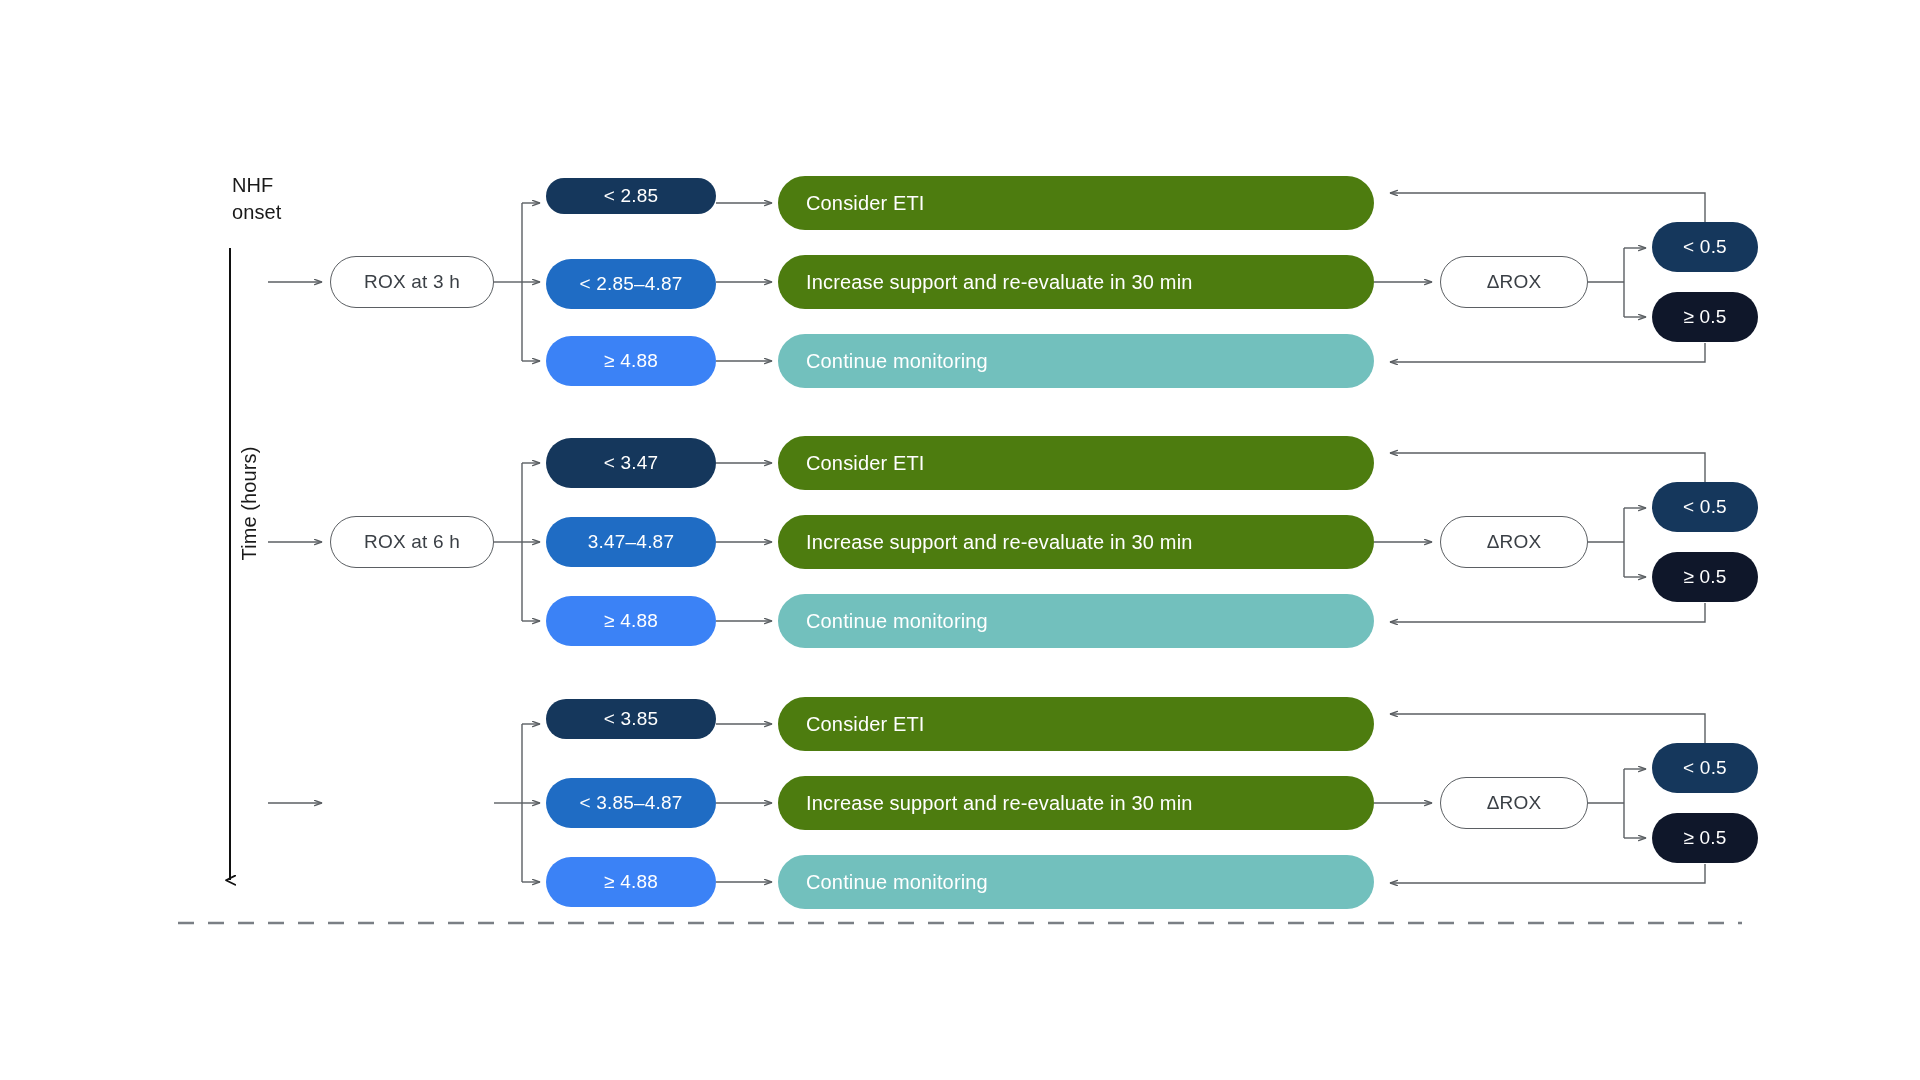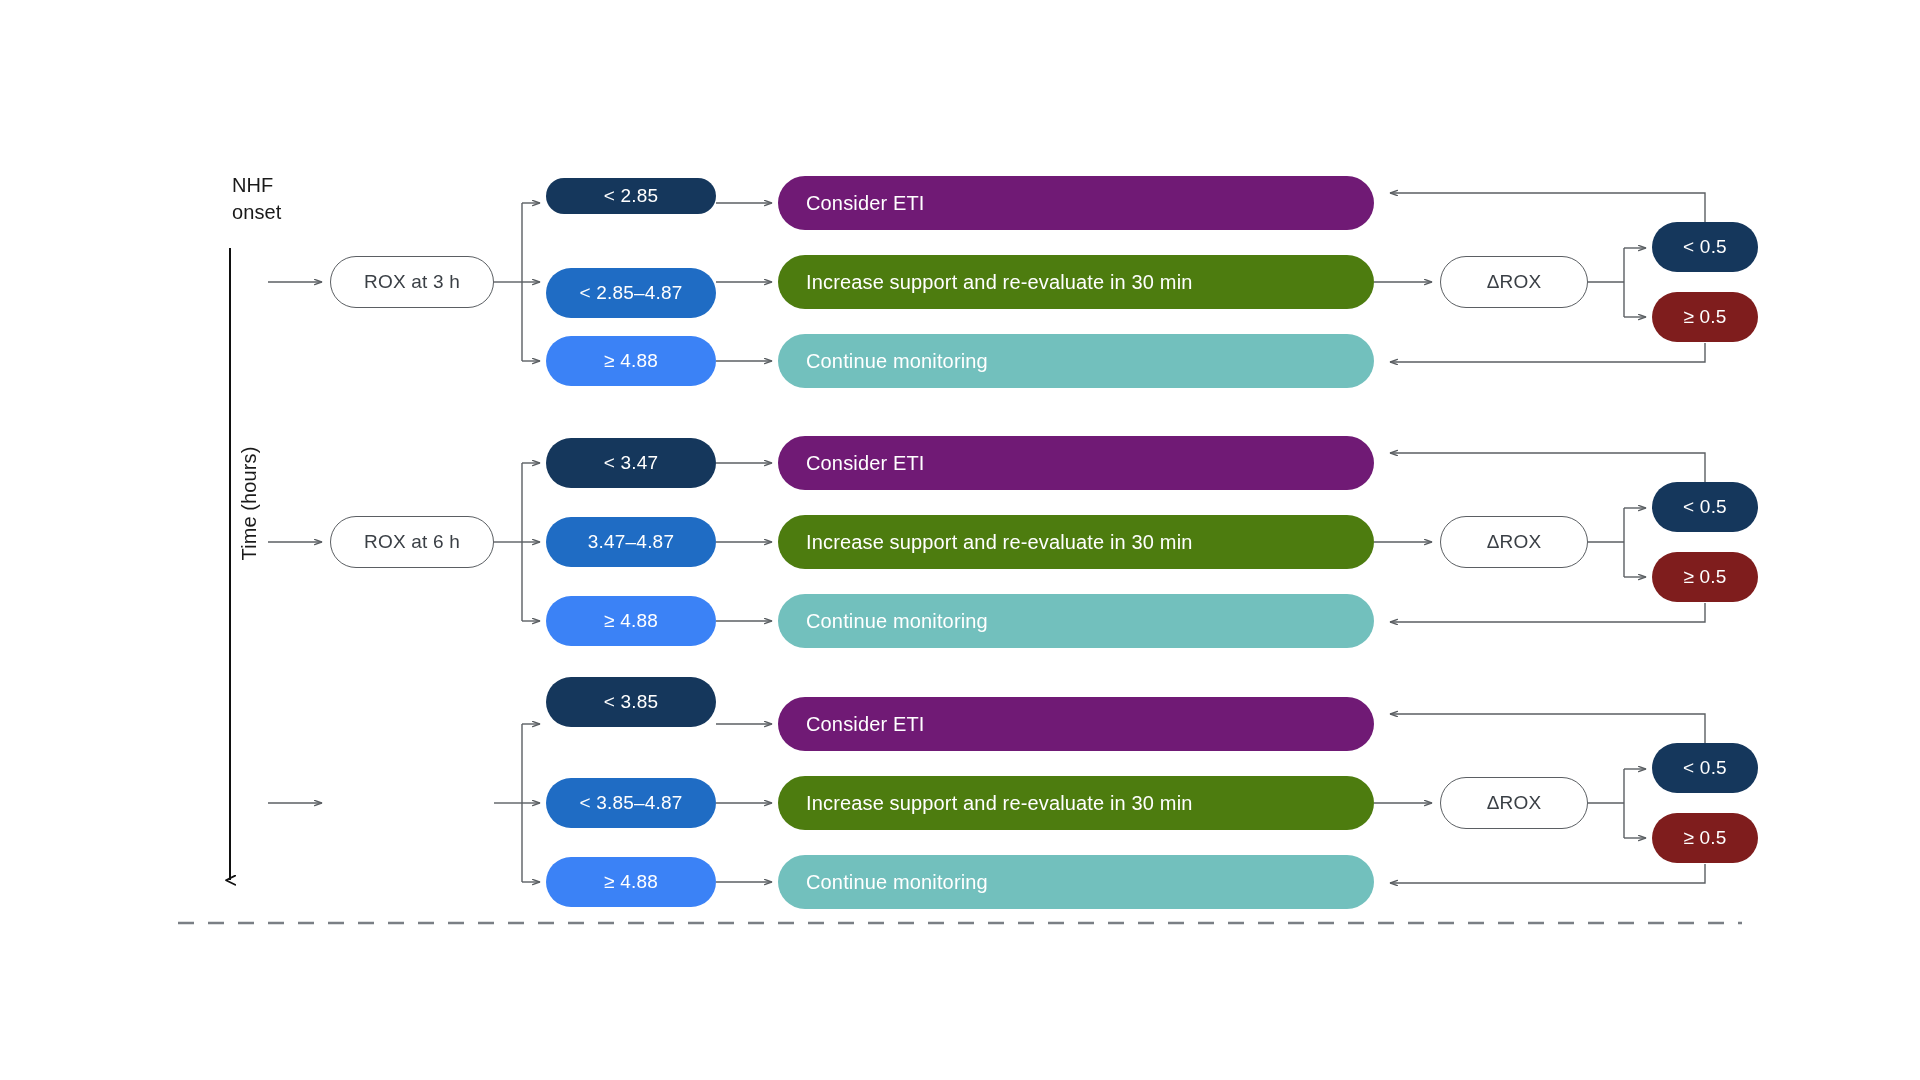--- a/index.html
+++ b/index.html
@@ -93,38 +93,38 @@
     position: absolute;
     box-sizing: border-box;
     border-radius: 999px;
     display: flex;
     align-items: center;
     padding-left: 28px;
     color: #ffffff;
     font-size: 20px;
     letter-spacing: 0.15px;
   }
-  .action-bar.navy { background: #701a75; }
+  .action-bar.navy { background: #4d7c0f; }
   .action-bar.blue { background: #4d7c0f; }
   .action-bar.teal { background: #72c0bd; }
 
   
   .delta-chip {
     position: absolute;
     box-sizing: border-box;
     border-radius: 999px;
     display: flex;
     align-items: center;
     justify-content: center;
     color: #ffffff;
     font-size: 19px;
     letter-spacing: 0.2px;
   }
   .delta-chip.navy { background: #15375c; }
-  .delta-chip.teal { background: #7f1d1d; }
+  .delta-chip.teal { background: #0f172a; }
 </style>
 </head>
 <body>
 
 <div id="canvas">
 
   <svg id="wires" viewBox="0 0 1920 1080" width="1920" height="1080" xmlns="http://www.w3.org/2000/svg">
     <defs>
       <marker id="arrowOpen" markerWidth="10" markerHeight="10" refX="8.4" refY="3.2" orient="auto" markerUnits="userSpaceOnUse">
         <path d="M1,0.6 L8,3.2 L1,5.8" fill="none" stroke="#5b5f63" stroke-width="1.4" stroke-linecap="round" stroke-linejoin="round"></path>
@@ -205,21 +205,21 @@
 
   <div class="time-axis-label">Time (hours)</div>
 
   <div class="stage-pill" style="left:330px; top:256px; width:164px; height:52px;">
     <span>ROX at 3 h</span>
   </div>
 
   <div class="chip navy" style="left:546px; top:178px; width:170px; height:36px;">
     <span>&lt; 2.85</span>
   </div>
-  <div class="chip blue" style="left:546px; top:268px; width:170px; height:50px;">
+  <div class="chip blue" style="left:546px; top:259px; width:170px; height:50px;">
     <span>&lt; 2.85–4.87</span>
   </div>
   <div class="chip teal" style="left:546px; top:336px; width:170px; height:50px;">
     <span>≥ 4.88</span>
   </div>
 
   <div class="action-bar navy" style="left:778px; top:176px; width:596px; height:54px;">
     <span>Consider ETI</span>
   </div>
   <div class="action-bar blue" style="left:778px; top:255px; width:596px; height:54px;">
@@ -269,21 +269,21 @@
   </div>
 
   <div class="delta-chip navy" style="left:1652px; top:482px; width:106px; height:50px;">
     <span>&lt; 0.5</span>
   </div>
   <div class="delta-chip teal" style="left:1652px; top:552px; width:106px; height:50px;">
     <span>≥ 0.5</span>
   </div>
 
 
-  <div class="chip navy" style="left:546px; top:677px; width:170px; height:50px;">
+  <div class="chip navy" style="left:546px; top:699px; width:170px; height:40px;">
     <span>&lt; 3.85</span>
   </div>
   <div class="chip blue" style="left:546px; top:778px; width:170px; height:50px;">
     <span>&lt; 3.85–4.87</span>
   </div>
   <div class="chip teal" style="left:546px; top:857px; width:170px; height:50px;">
     <span>≥ 4.88</span>
   </div>
 
   <div class="action-bar navy" style="left:778px; top:697px; width:596px; height:54px;">

